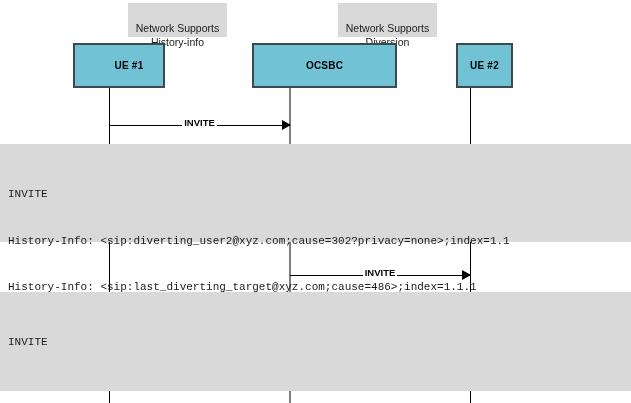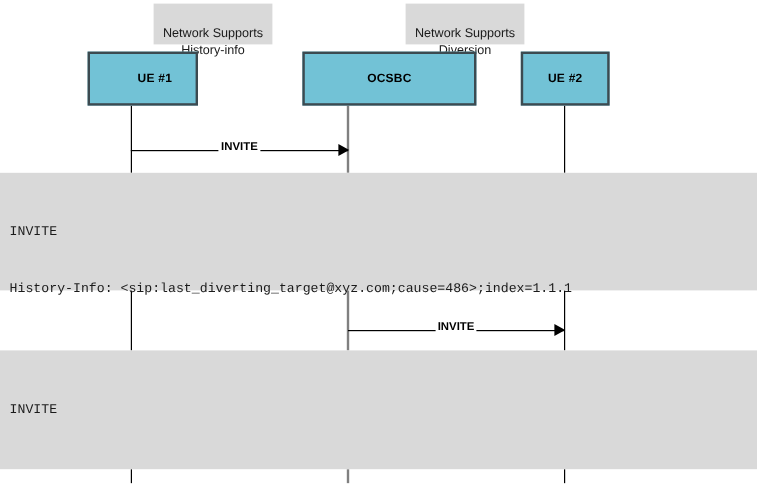--- a/index.html
+++ b/index.html
@@ -55,21 +55,21 @@
     align-items: center;
     justify-content: center;
     font-family: "Liberation Sans", sans-serif;
     font-size: 10px;
     font-weight: bold;
     color: #000000;
     letter-spacing: 0.2px;
   }
   #participant-ue1   { left: 73px;  top: 43px; width: 92px;  height: 45px; padding-left: 20px; }
   #participant-ocsbc { left: 218px; top: 43px; width: 145px; height: 45px; margin-left: 34px; }
-  #participant-ue2   { left: 434px; top: 43px; width: 74px;  height: 45px; }
+  #participant-ue2   { left: 456px; top: 43px; width: 57px;  height: 45px; }
 
   
   .message { position: absolute; height: 18px; }
   .message .arrow-line {
     position: absolute;
     left: 0;
     right: 0;
     top: 9px;
     height: 1px;
     background: #000000;
@@ -159,20 +159,21 @@
   </div>
 
   <div class="message" id="message-invite-2">
     <div class="arrow-line"></div>
     <div class="arrow-head"></div>
     <div class="message-label"><span>INVITE</span></div>
   </div>
 
   <div class="sip-block" id="sip-block-history-info">
     <span class="sip-line">INVITE</span>
+    <span class="sip-line">History-Info: &lt;sip:diverting_user2@xyz.com;cause=302?privacy=none&gt;;index=1.1</span>
     <span class="sip-line">History-Info: &lt;sip:last_diverting_target@xyz.com;cause=486&gt;;index=1.1.1</span>
   </div>
 
   <div class="sip-block" id="sip-block-diversion">
     <span class="sip-line">INVITE</span>
     
   </div>
 
 </div>
 

